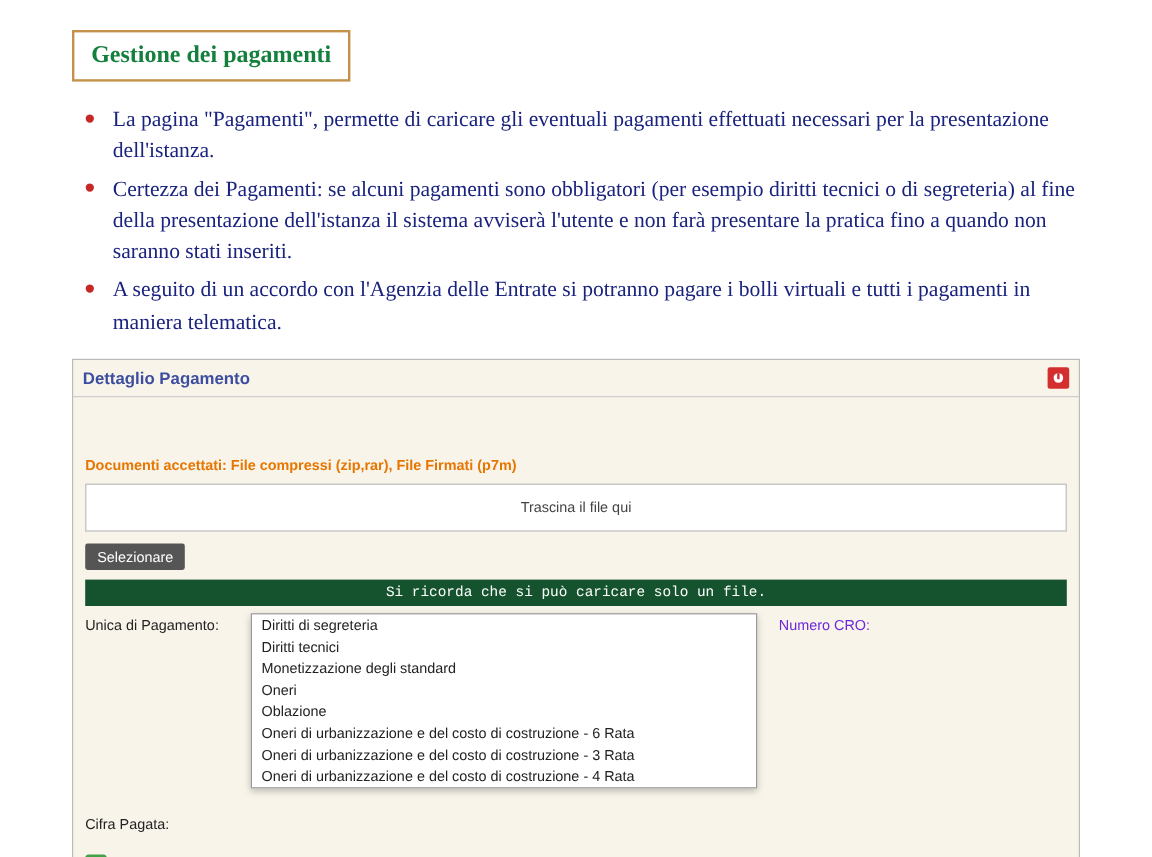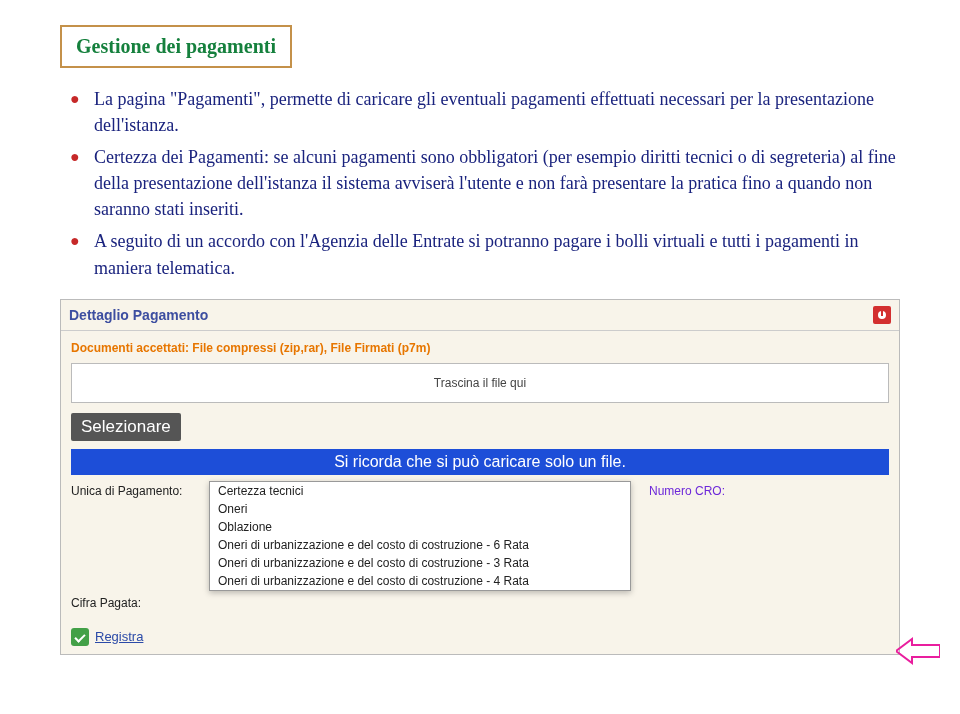--- a/index.html
+++ b/index.html
@@ -76,45 +76,47 @@
     justify-content: center;
     font-weight: bold;
     border-radius: 2px;
   }
   .panel-body { padding: 10px 10px 8px 10px; }
   .docs-accepted {
     color: #e77600;
     font-weight: bold;
     font-size: 12px;
     margin-bottom: 8px;
+    margin-top: 40px;
   }
   .dropzone {
     border: 1px solid #bbb;
     background: #fff;
     text-align: center;
     padding: 12px 0;
     color: #444;
     font-size: 12px;
   }
   .select-btn {
     display: inline-block;
     background: #555;
     color: #fff;
     padding: 4px 10px;
     margin-top: 10px;
-    font-size: 17px;
+    font-size: 12px;
     border-radius: 2px;
   }
   .orange-bar {
-    background: #1d4ed8;
+    background: #14532d;
     color: #fff;
     text-align: center;
     padding: 4px 0;
-    font-size: 16px;
+    font-size: 12px;
     margin-top: 8px;
+    font-family: Liberation Mono, monospace;
   }
   .form-row {
     display: flex;
     align-items: flex-start;
     margin-top: 6px;
     gap: 8px;
   }
   .form-label {
     width: 130px;
     font-size: 12px;
@@ -218,31 +220,33 @@
         <span>Selezionare</span>
       </div>
 
       <div class="orange-bar">
         <span>Si ricorda che si può caricare solo un file.</span>
       </div>
 
       <div class="form-row">
         <div class="form-label">Unica di Pagamento:</div>
         <div class="dropdown">
-          <div class="option">Certezza tecnici</div>
+          <div class="option">Diritti di segreteria</div>
+          <div class="option">Diritti tecnici</div>
+          <div class="option">Monetizzazione degli standard</div>
           <div class="option">Oneri</div>
           <div class="option">Oblazione</div>
           <div class="option">Oneri di urbanizzazione e del costo di costruzione - 6 Rata</div>
           <div class="option">Oneri di urbanizzazione e del costo di costruzione - 3 Rata</div>
           <div class="option">Oneri di urbanizzazione e del costo di costruzione - 4 Rata</div>
         </div>
         <div class="numero-cro">Numero CRO:</div>
       </div>
 
-      <div class="form-row" style="margin-top:2px;">
+      <div class="form-row" style="margin-top:20px;">
         <div class="form-label">Cifra Pagata:</div>
       </div>
 
       <div class="registra-row">
         <span class="check-icon"></span>
         <span class="registra-link">Registra</span>
       </div>
     </div>
   </div>
 

